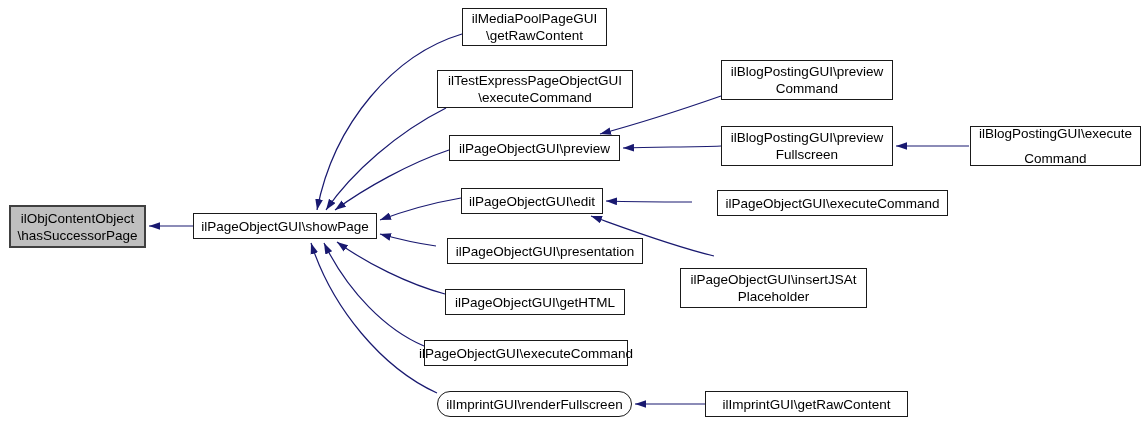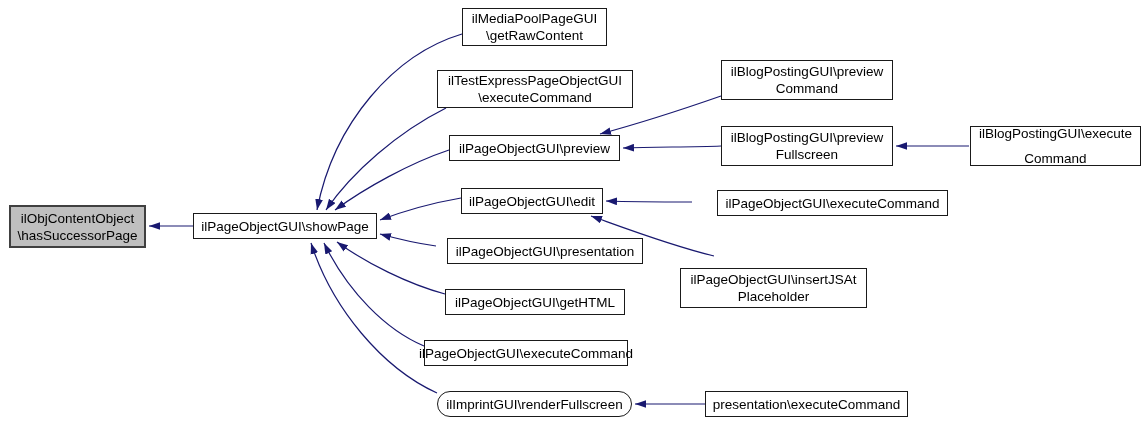--- a/index.html
+++ b/index.html
@@ -134,16 +134,16 @@
     <span>ilPageObjectGUI\insertJSAt</span>
     <span>Placeholder</span>
   </div>
 
   <div class="node" style="left:970px; top:126px; width:171px; height:40px;gap:8px;">
     <span>ilBlogPostingGUI\execute</span>
     <span>Command</span>
   </div>
 
   <div class="node" style="left:705px; top:391px; width:203px; height:26px;">
-    <span>presentation\executeCommand</span>
+    <span>ilImprintGUI\getRawContent</span>
   </div>
 
 </div>
 
 </body></html>

